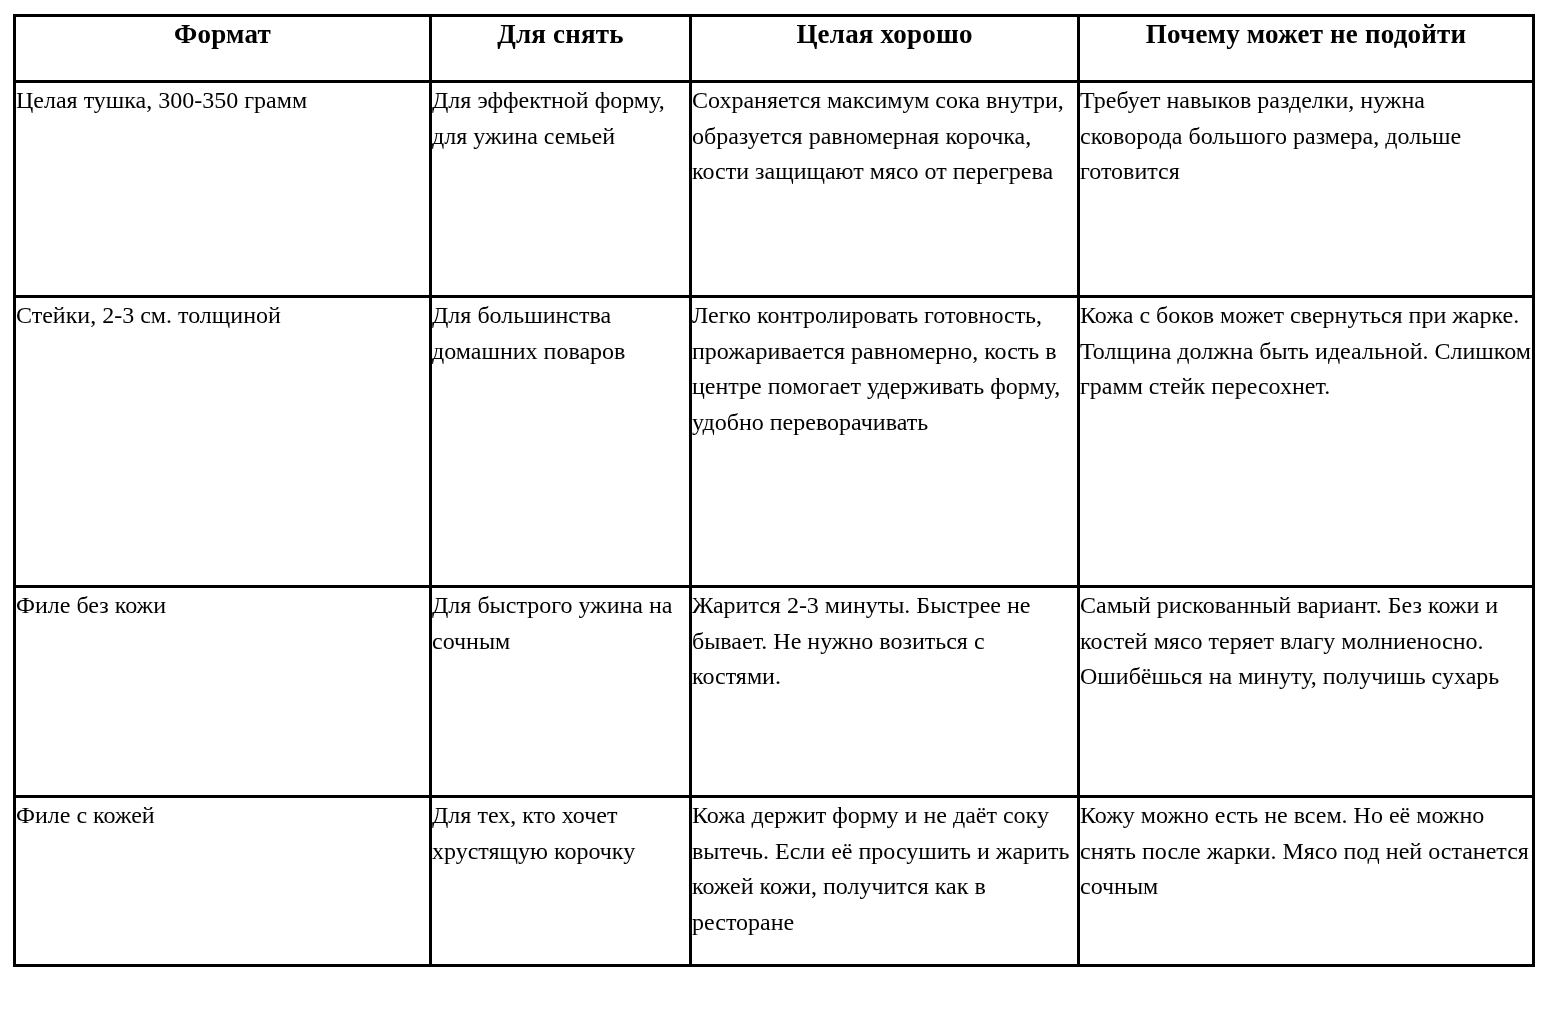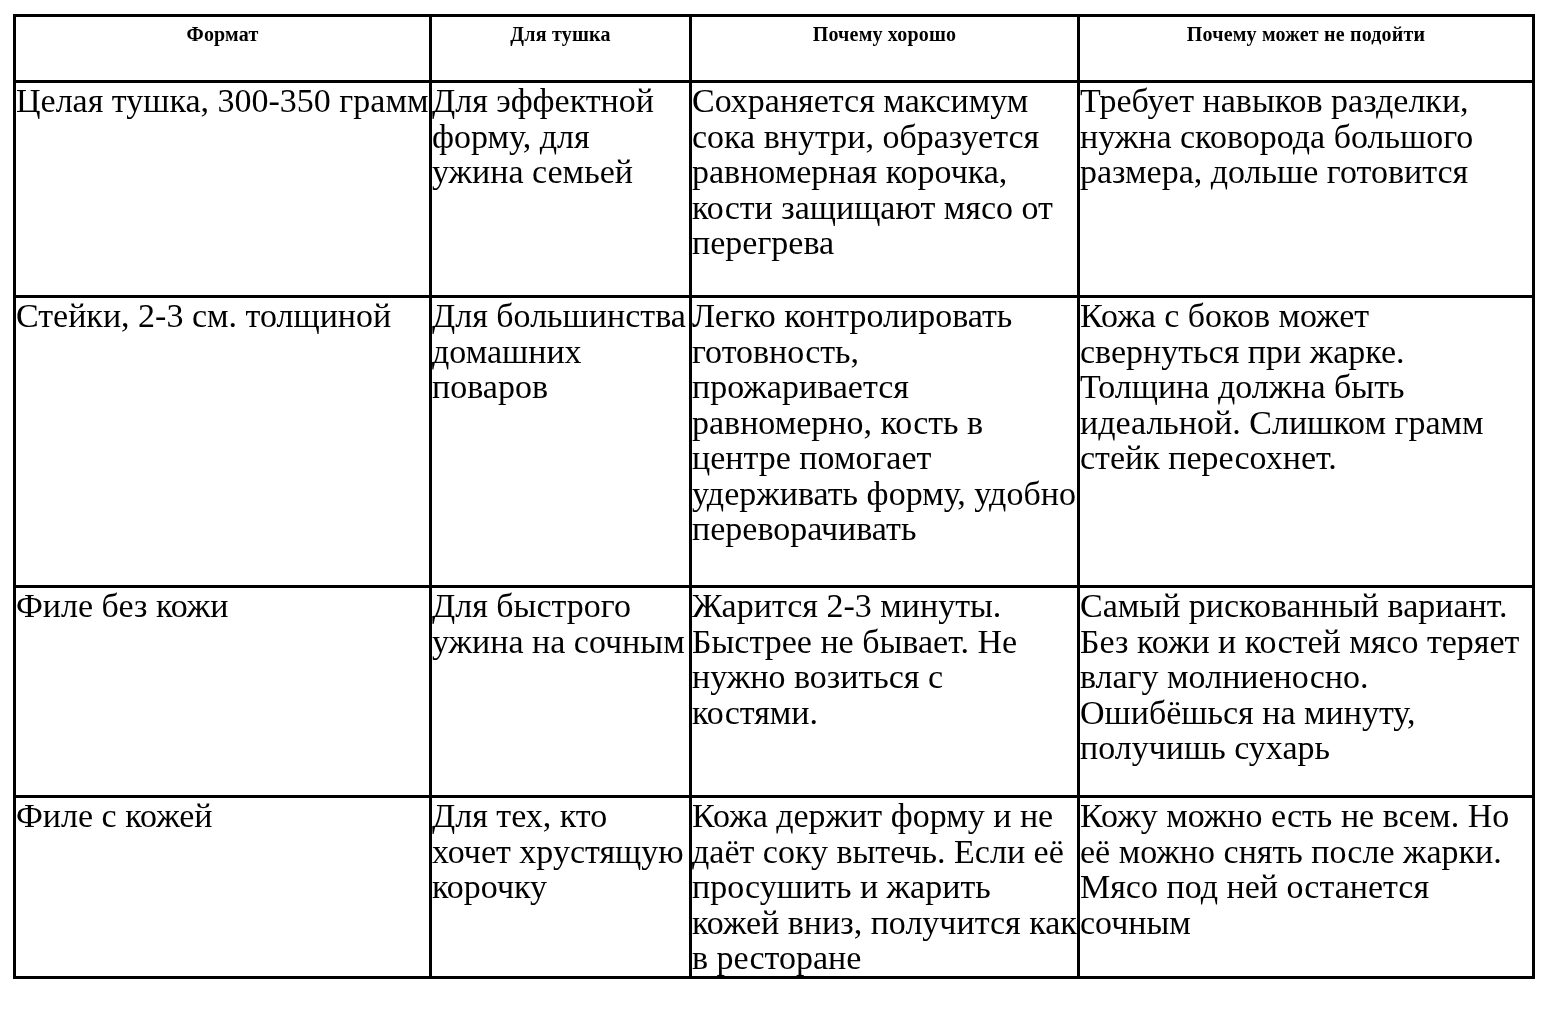--- a/index.html
+++ b/index.html
@@ -43,30 +43,30 @@
   
   col.c0 { width: 416px; }
   col.c1 { width: 260px; }
   col.c2 { width: 388px; }
   col.c3 { width: 455px; }
 
   thead th {
     height: 66px;
     text-align: center;
     font-weight: bold;
-    font-size: 20px;
+    font-size: 27px;
     line-height: 34px;
     letter-spacing: 0.2px;
     padding: 16px 8px 14px 8px;
     box-sizing: border-box;
     white-space: nowrap;
   }
 
   tbody td {
-    font-size: 34px;
+    font-size: 24px;
     line-height: 35.5px;
     font-weight: normal;
     padding: 15px 14px 14px 15px;
     box-sizing: border-box;
     text-align: left;
   }
   tbody tr.r0 td { height: 215px; }
   tbody tr.r1 td { height: 290px; }
   tbody tr.r2 td { height: 210px; margin-top: 24px; }
   tbody tr.r3 td { height: 169px; }
@@ -84,22 +84,22 @@
     <table class="compare">
       <colgroup>
         <col class="c0">
         <col class="c1">
         <col class="c2">
         <col class="c3">
       </colgroup>
       <thead>
         <tr>
           <th>Формат</th>
-          <th>Для тушка</th>
-          <th>Почему хорошо</th>
+          <th>Для снять</th>
+          <th>Целая хорошо</th>
           <th>Почему может не подойти</th>
         </tr>
       </thead>
       <tbody>
         <tr class="r0">
           <td>
               <span class="cell-text">Целая тушка, 300-350 грамм</span>
             </td>
           <td>
               <span class="cell-text">Для эффектной форму, для ужина семьей</span>
@@ -140,21 +140,21 @@
             </td>
         </tr>
         <tr class="r3">
           <td>
               <span class="cell-text">Филе с кожей</span>
             </td>
           <td>
               <span class="cell-text">Для тех, кто хочет хрустящую корочку</span>
             </td>
           <td>
-              <span class="cell-text">Кожа держит форму и не даёт соку вытечь. Если её просушить и жарить кожей вниз, получится как в ресторане</span>
+              <span class="cell-text">Кожа держит форму и не даёт соку вытечь. Если её просушить и жарить кожей кожи, получится как в ресторане</span>
             </td>
           <td>
               <span class="cell-text">Кожу можно есть не всем. Но её можно снять после жарки. Мясо под ней останется сочным</span>
             </td>
         </tr>
       </tbody>
     </table>
   </div>
 </div>
 

